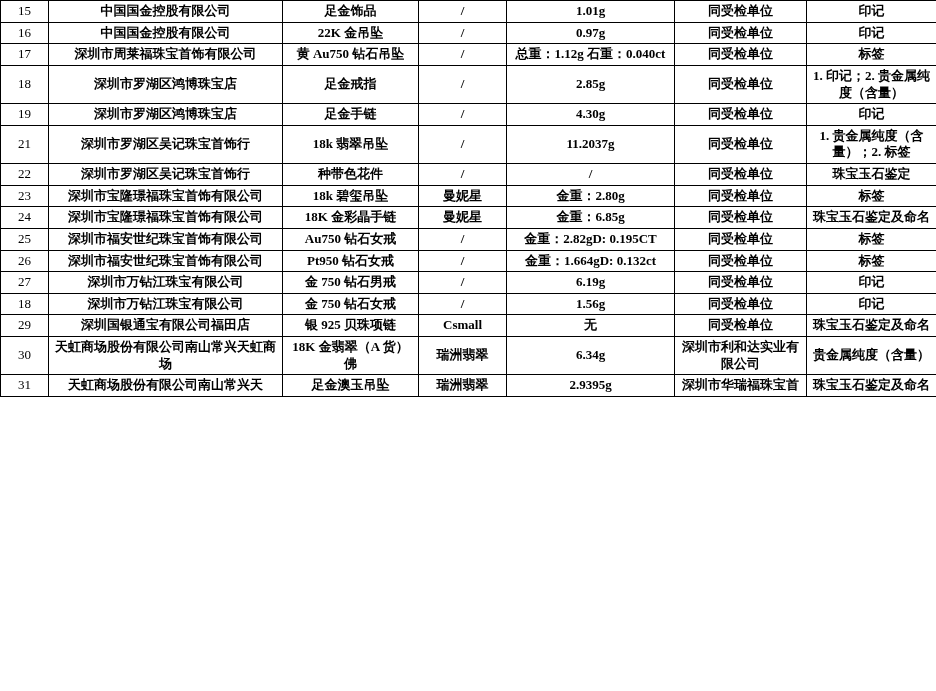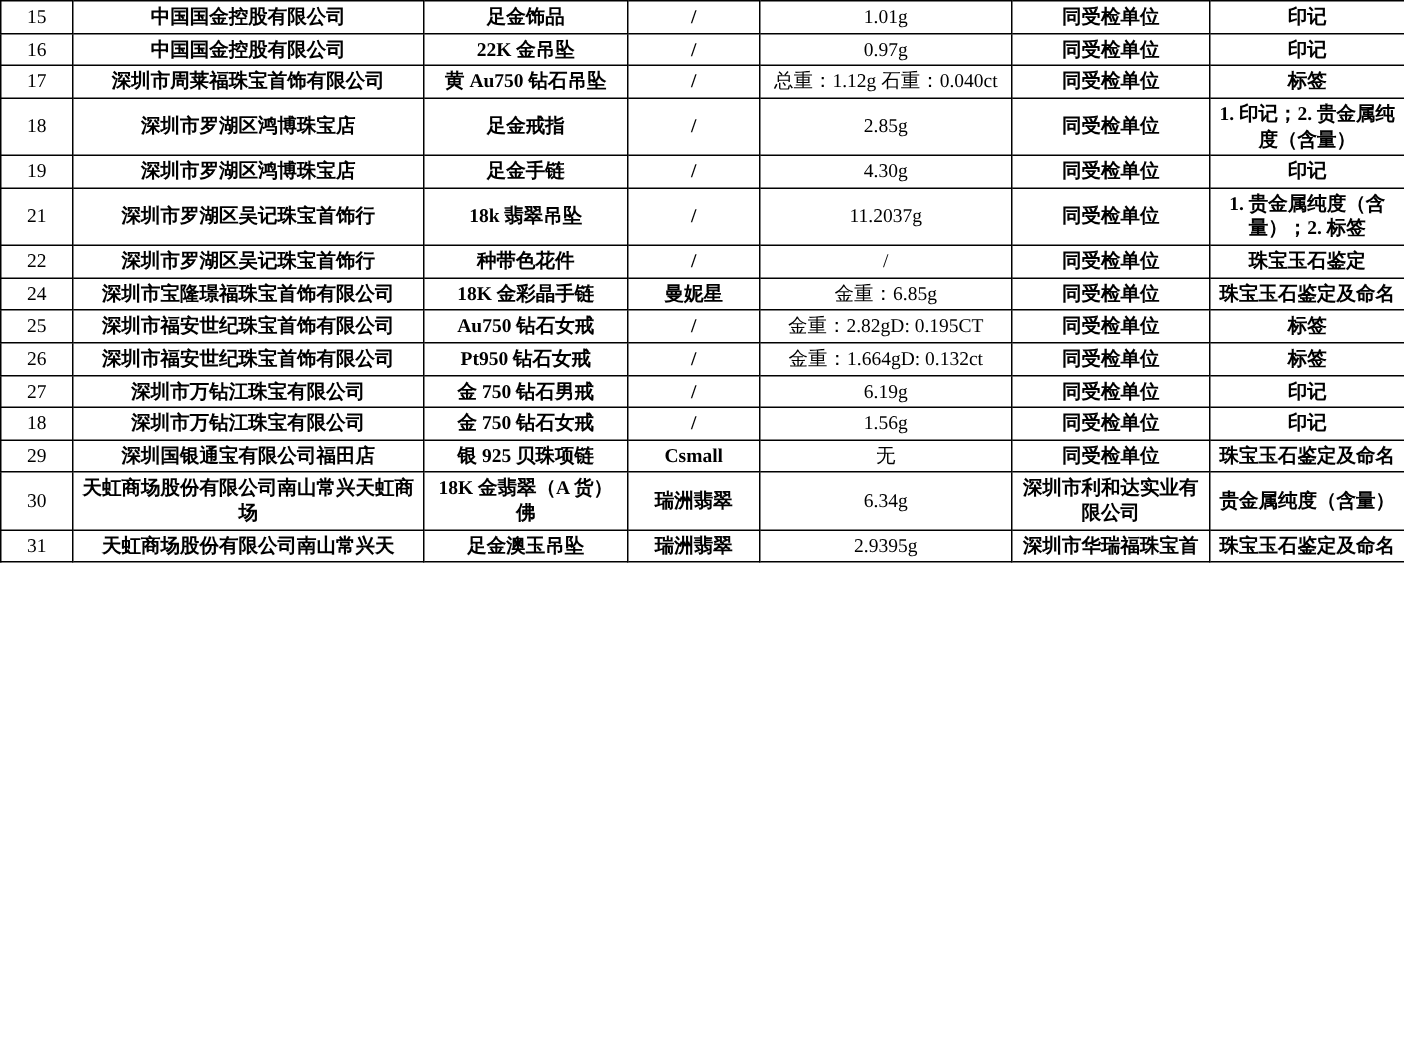--- a/index.html
+++ b/index.html
@@ -42,21 +42,21 @@
   col.c-item  { width: 136px; }
   col.c-brand { width: 88px; }
   col.c-wt    { width: 168px; }
   col.c-unit  { width: 132px; }
   col.c-basis { width: 130px; }
 
   td.cell-no    { font-size: 13px; }
   td.cell-comp  { font-weight: bold; }
   td.cell-item  { font-weight: bold; }
   td.cell-brand { font-weight: bold; }
-  td.cell-wt    { font-weight: normal; }
+  td.cell-wt    { font-weight: bold; }
   td.cell-unit  { font-weight: bold; }
   td.cell-basis { font-weight: bold; }
   .two-line { line-height: 1.3; }
 </style>
 </head>
 <body>
 
 <div id="sheet">
   <table class="grid">
     <colgroup>
@@ -126,20 +126,29 @@
       <tr>
         <td class="cell-no">22</td>
         <td class="cell-comp">深圳市罗湖区吴记珠宝首饰行</td>
         <td class="cell-item">种带色花件</td>
         <td class="cell-brand">/</td>
         <td class="cell-wt">/</td>
         <td class="cell-unit">同受检单位</td>
         <td class="cell-basis">珠宝玉石鉴定</td>
       </tr>
       <tr>
+        <td class="cell-no">23</td>
+        <td class="cell-comp">深圳市宝隆璟福珠宝首饰有限公司</td>
+        <td class="cell-item">18k 碧玺吊坠</td>
+        <td class="cell-brand">曼妮星</td>
+        <td class="cell-wt">金重：2.80g</td>
+        <td class="cell-unit">同受检单位</td>
+        <td class="cell-basis">标签</td>
+      </tr>
+      <tr>
         <td class="cell-no">24</td>
         <td class="cell-comp">深圳市宝隆璟福珠宝首饰有限公司</td>
         <td class="cell-item">18K 金彩晶手链</td>
         <td class="cell-brand">曼妮星</td>
         <td class="cell-wt">金重：6.85g</td>
         <td class="cell-unit">同受检单位</td>
         <td class="cell-basis">珠宝玉石鉴定及命名</td>
       </tr>
       <tr>
         <td class="cell-no">25</td>

